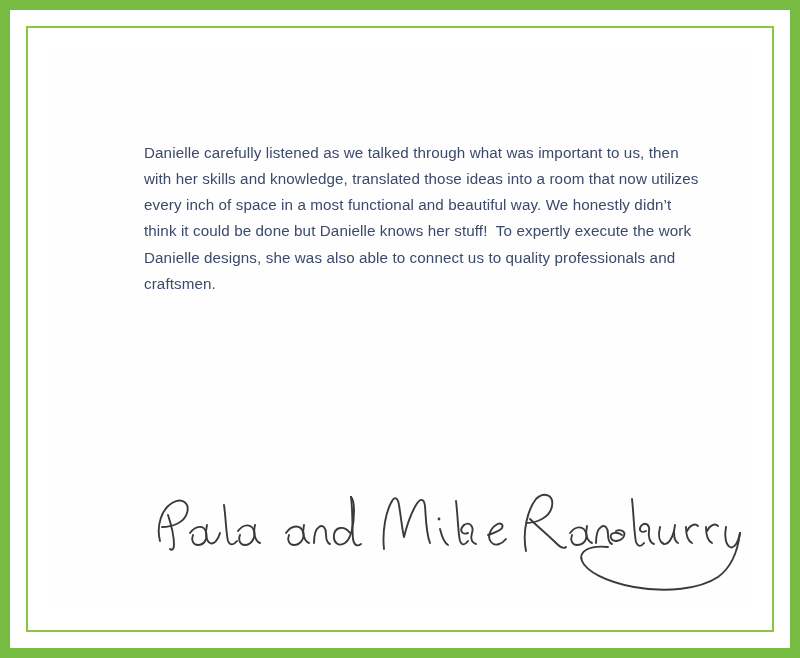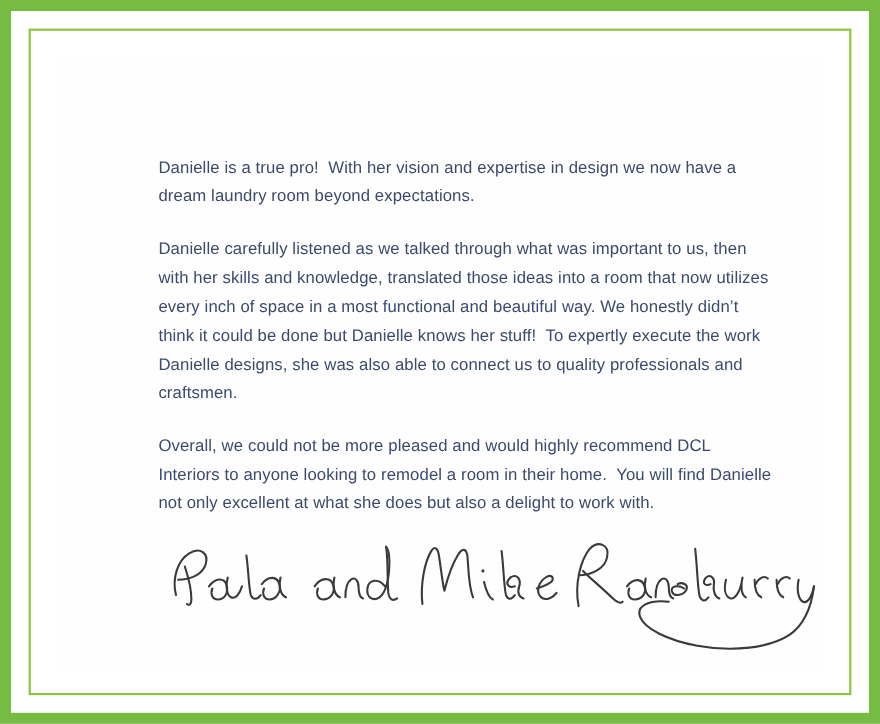--- a/index.html
+++ b/index.html
@@ -88,23 +88,21 @@
   }
 </style>
 </head>
 <body>
 
 <div class="frame-outer">
   <div class="frame-inner">
     <div class="card">
 
       <div class="testimonial">
-        <p>Danielle is a true pro!  With her vision and expertise in design we now have a dream laundry room beyond expectations.</p>
         <p>Danielle carefully listened as we talked through what was important to us, then with her skills and knowledge, translated those ideas into a room that now utilizes every inch of space in a most functional and beautiful way. We honestly didn’t think it could be done but Danielle knows her stuff!  To expertly execute the work Danielle designs, she was also able to connect us to quality professionals and craftsmen.</p>
-        <p>Overall, we could not be more pleased and would highly recommend DCL Interiors to anyone looking to remodel a room in their home.  You will find Danielle not only excellent at what she does but also a delight to work with.</p>
       </div>
 
       <div class="signature">
         <svg width="500" height="120" viewBox="0 0 500 120" aria-hidden="true">
 
           <g fill="none" stroke="#3a3a3a" stroke-width="1.9" stroke-linecap="round" stroke-linejoin="round">
 
             <path d="M22,66 C18,50 24,34 34,28 C44,22 52,28 49,38 C46,48 34,52 24,52"></path>
             <path d="M30,40 C34,52 36,62 36,70 C36,74 34,76 32,74"></path>
 

